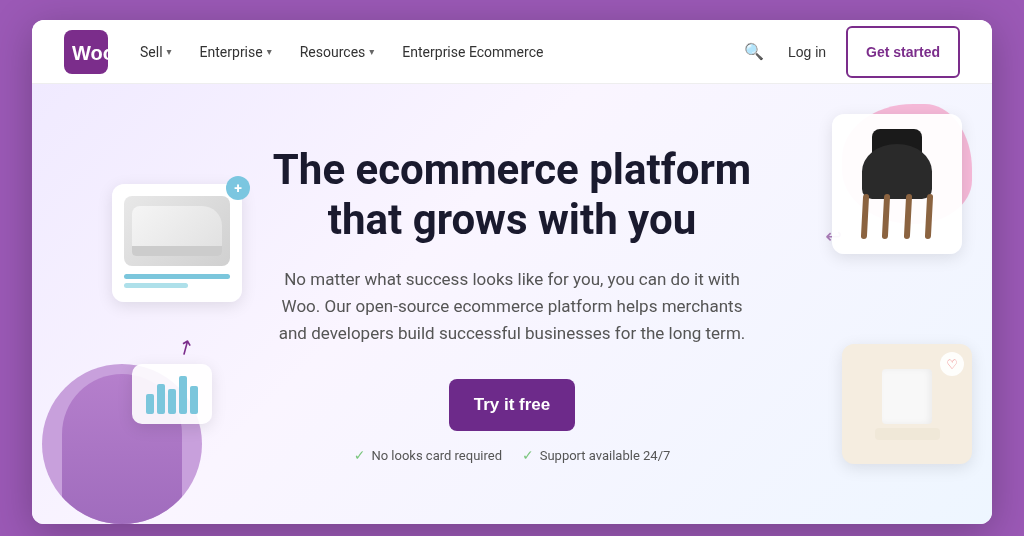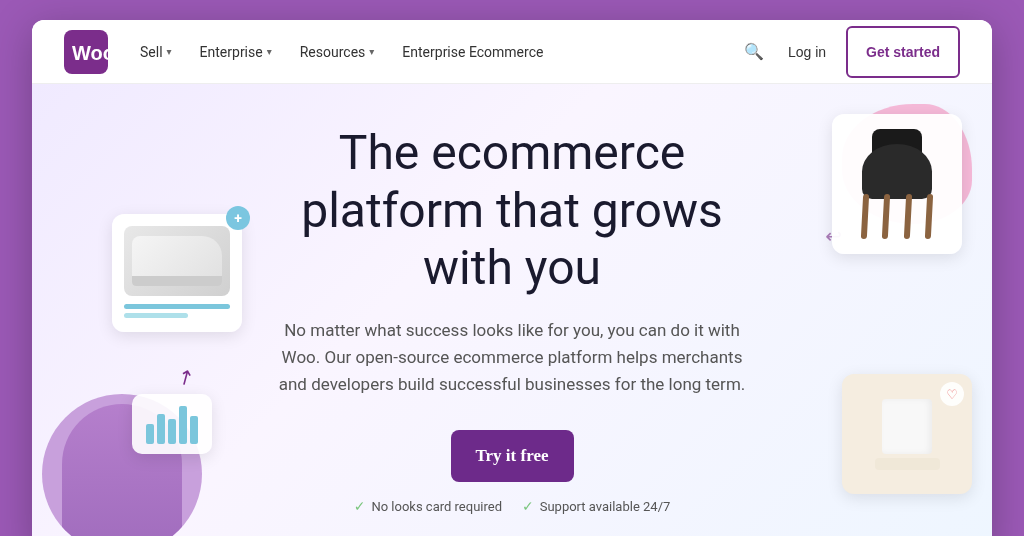--- a/index.html
+++ b/index.html
@@ -101,22 +101,22 @@
       overflow: hidden;
       padding: 40px 20px;
     }
     .hero-center {
       text-align: center;
       max-width: 480px;
       z-index: 2;
       position: relative;
     }
     .hero-title {
-      font-size: 48px;
-      font-weight: 400;
+      font-size: 42px;
+      font-weight: 700;
       color: #1a1a2e;
       line-height: 1.2;
       margin-bottom: 20px;
     }
     .hero-subtitle {
       font-size: 17px;
       color: #555;
       line-height: 1.6;
       margin-bottom: 32px;
     }
@@ -124,21 +124,20 @@
       background: #6d2a8a;
       color: #fff;
       border: none;
       border-radius: 8px;
       padding: 16px 25px;
       font-size: 17px;
       font-weight: 700;
       cursor: pointer;
       margin-bottom: 16px;
       display: inline-block;
-      font-family: Liberation Serif, serif;
     }
     .trust-badges {
       display: flex;
       align-items: center;
       justify-content: center;
       gap: 20px;
       font-size: 13px;
       color: #555;
     }
     .trust-badge {

